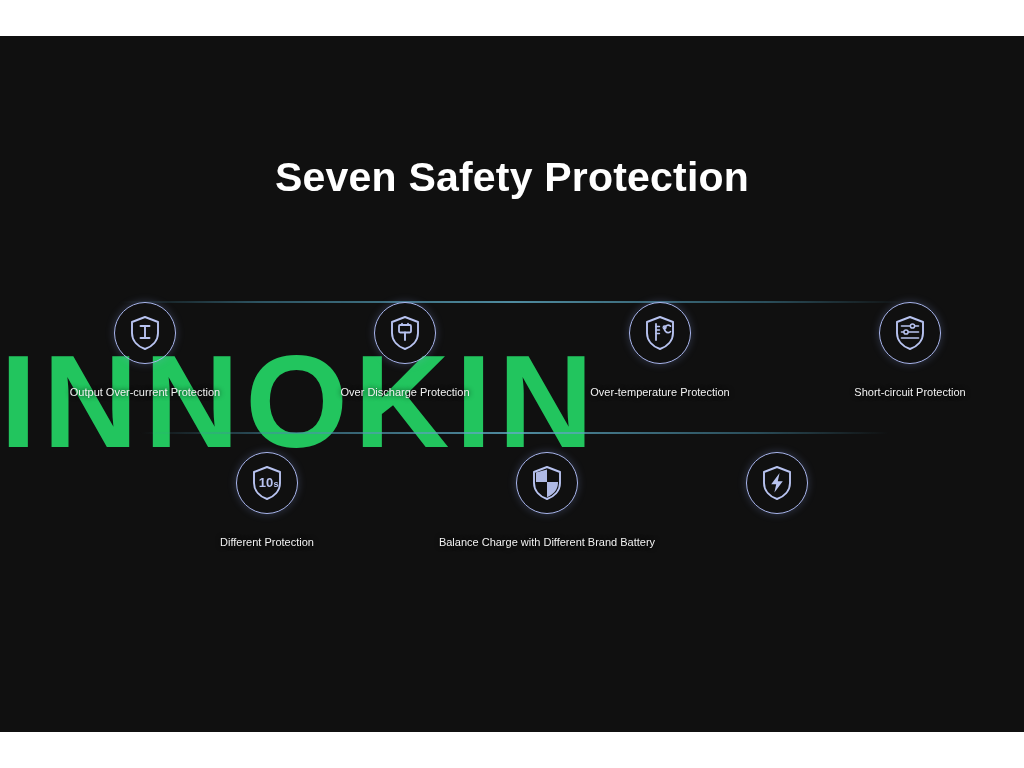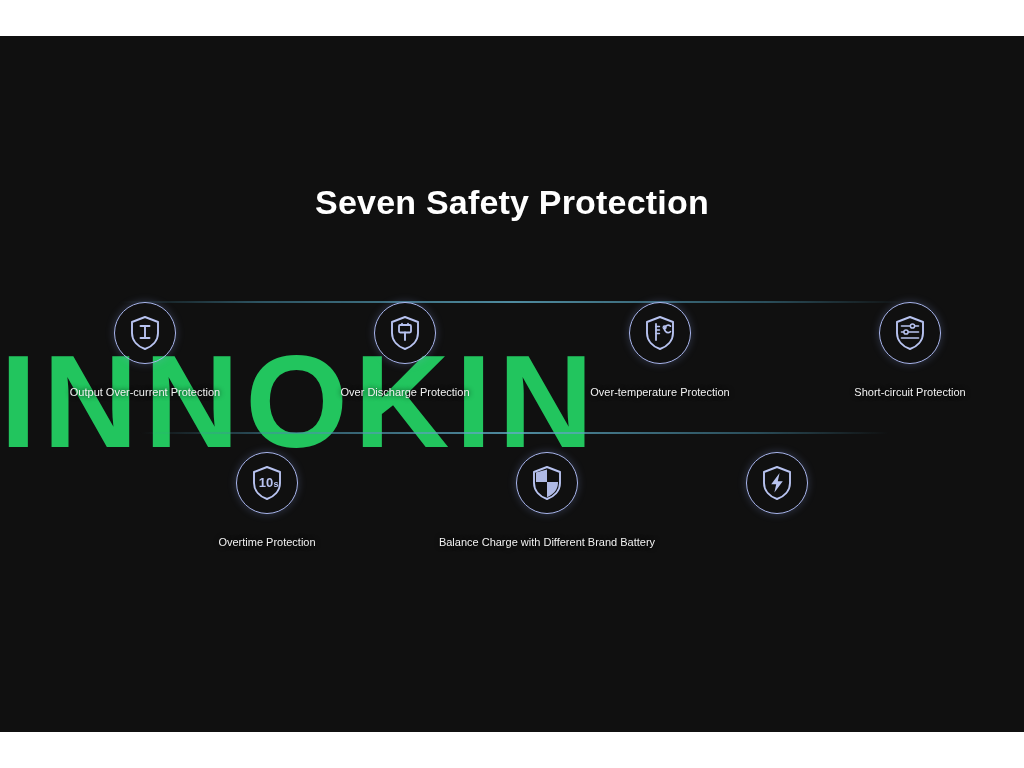--- a/index.html
+++ b/index.html
@@ -51,25 +51,24 @@
   #glowline-top { left:118px; top:265px; width:790px; }
   #glowline-mid { left:140px; top:396px; width:750px; }
 
   
   #title {
     position:absolute;
     left:0; top:118px;
     width:1024px;
     text-align:center;
     color:#ffffff;
-    font-size:34px;
+    font-size:41px;
     font-weight:bold;
     letter-spacing:0.2px;
     font-family:"Liberation Sans", sans-serif;
-    margin-top:29px;
   }
 
   
   .row { position:absolute; left:0; width:1024px; }
   #row-1 { top:248px; }
   #row-2 { top:398px; }
 
   .item {
     position:absolute;
     text-align:center;
@@ -189,21 +188,21 @@
 
       <div class="item" id="item-4">
         <div class="icon-wrap">
           <div class="ring"></div>
           <svg class="glyph-svg" width="40" height="40" viewBox="0 0 40 40">
             <path d="M20 4 L33 9 V20 C33 28 27 33.5 20 36 C13 33.5 7 28 7 20 V9 Z" fill="none" stroke="#b8c3f0" stroke-width="1.9" stroke-linejoin="round"></path>
             <text x="19" y="24" text-anchor="middle" font-family="Liberation Sans, sans-serif" font-size="13" font-weight="bold" fill="#b8c3f0">10</text>
             <text x="29" y="24" text-anchor="middle" font-family="Liberation Sans, sans-serif" font-size="9" font-weight="bold" fill="#b8c3f0">s</text>
           </svg>
         </div>
-        <div class="label">Overtime Protection</div>
+        <div class="label">Different Protection</div>
       </div>
 
       <div class="item" id="item-5">
         <div class="icon-wrap">
           <div class="ring"></div>
           <svg class="glyph-svg" width="40" height="40" viewBox="0 0 40 40">
             <path d="M20 4 L33 9 V20 C33 28 27 33.5 20 36 C13 33.5 7 28 7 20 V9 Z" fill="none" stroke="#b8c3f0" stroke-width="1.9" stroke-linejoin="round"></path>
             <path d="M20 6.6 L20 19 L9 19 V9.6 Z" fill="#b8c3f0" opacity="0.95"></path>
             <path d="M20 19 L31 19 V20 C31 27 25.6 32 20 34.3 Z" fill="#b8c3f0" opacity="0.95"></path>
           </svg>

